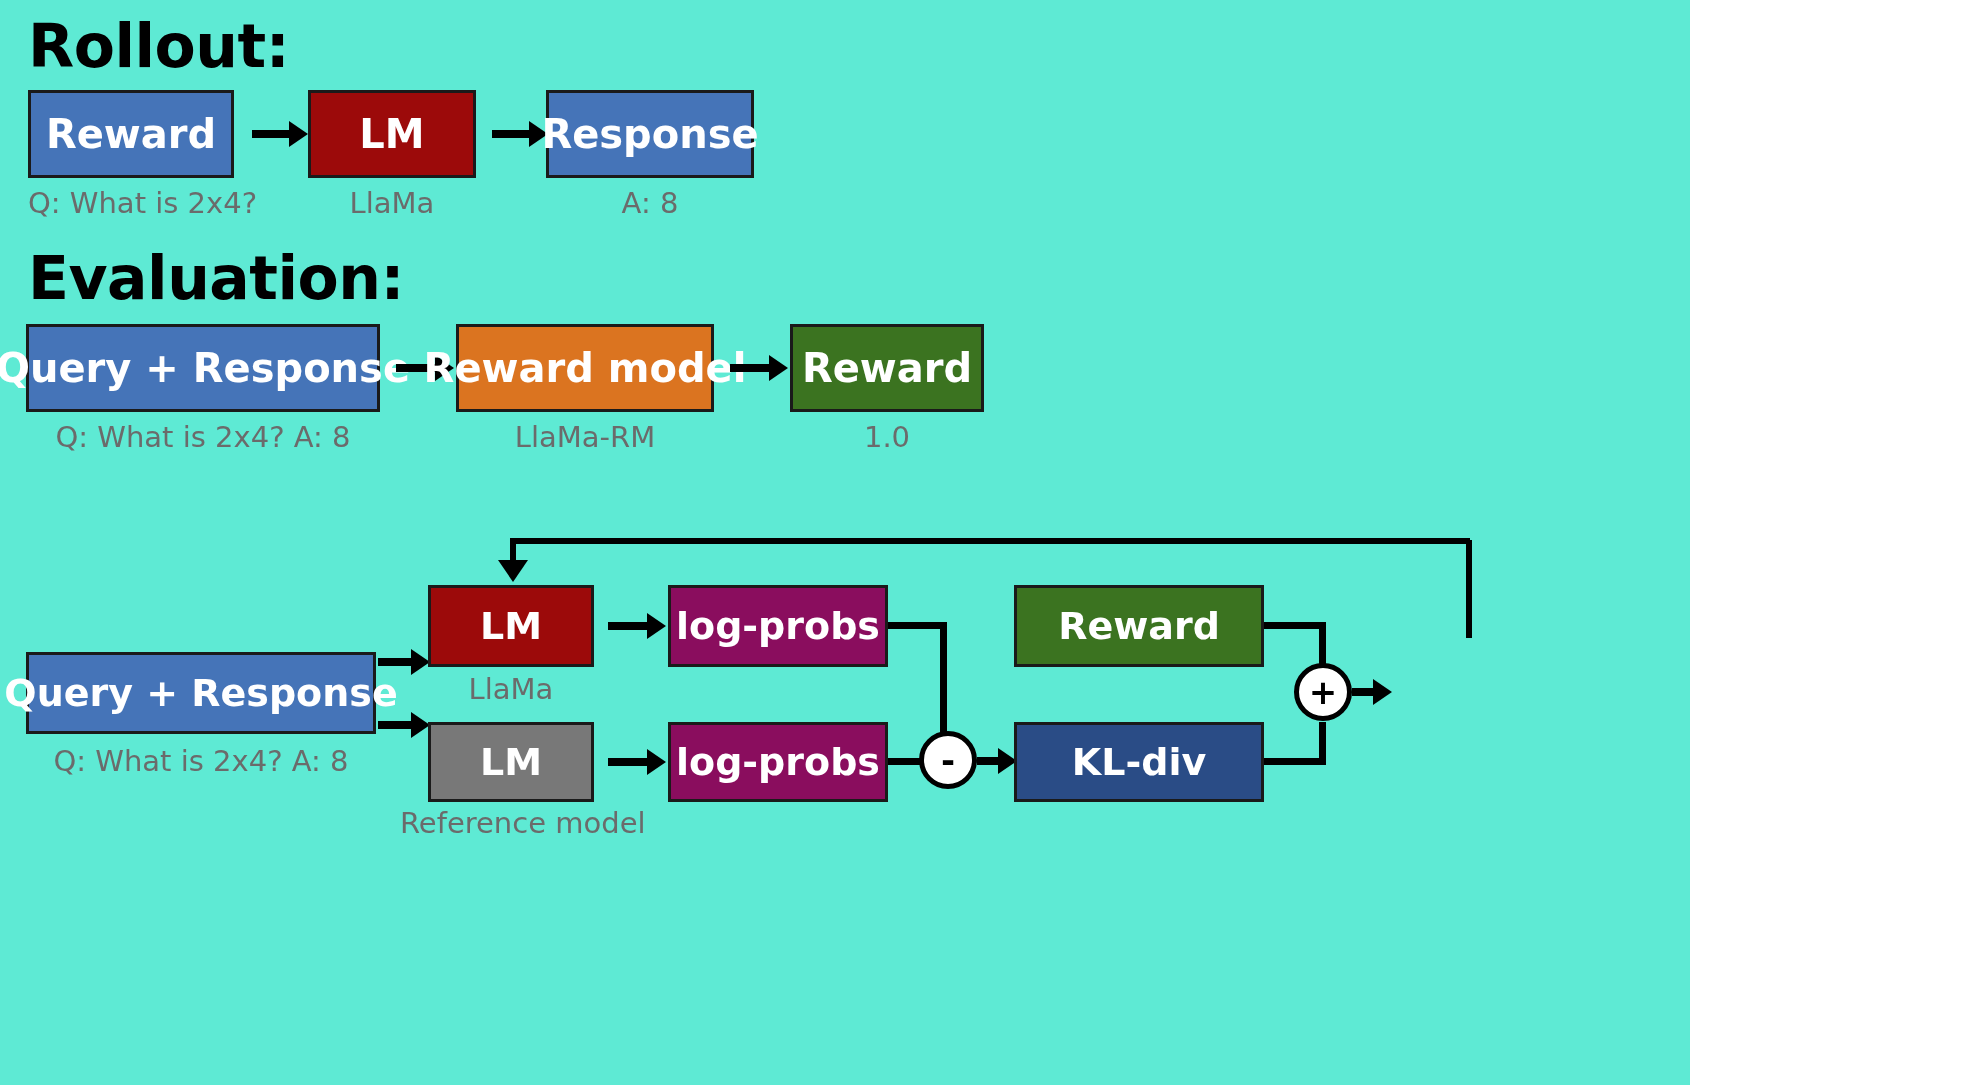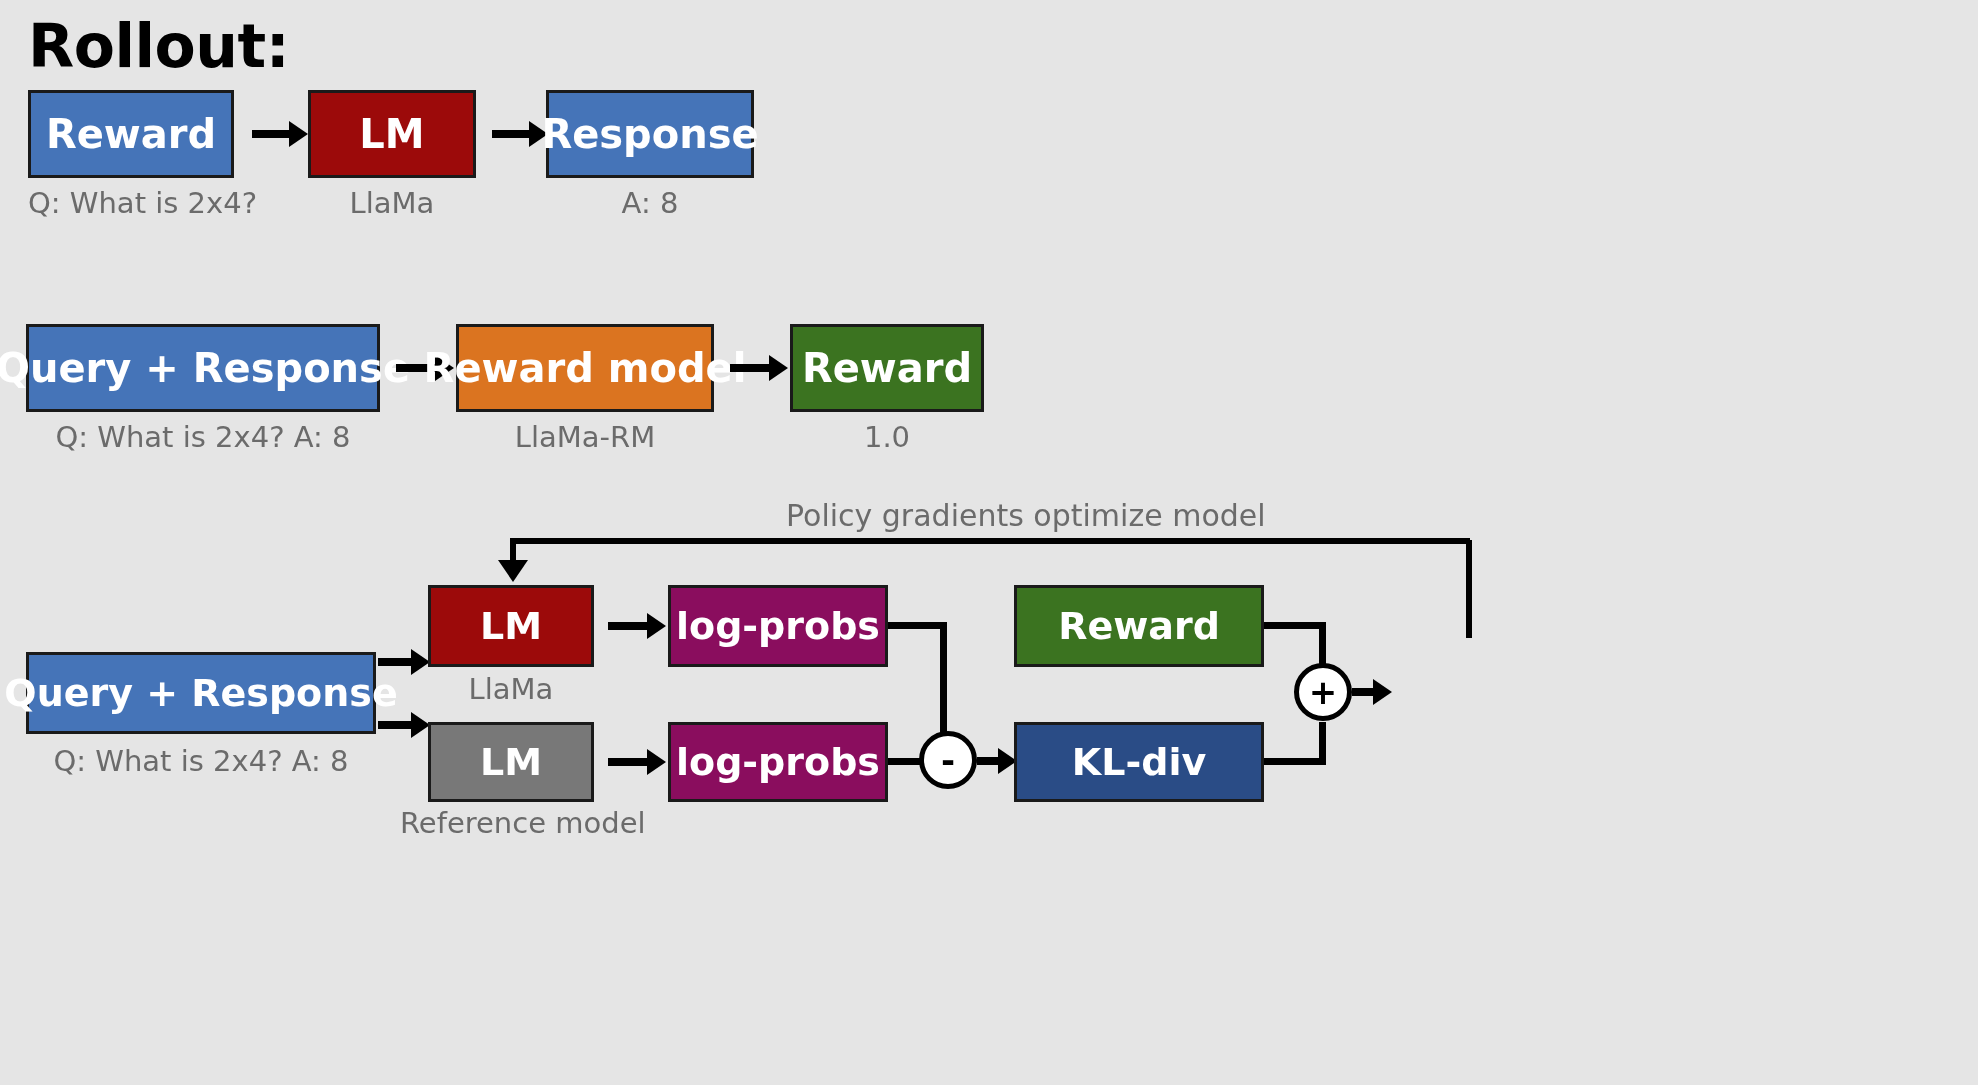--- a/index.html
+++ b/index.html
@@ -5,23 +5,23 @@
   html, body {
     margin: 0;
     padding: 0;
     background: #ffffff;
   }
   body {
     font-family: "DejaVu Sans", sans-serif;
   }
   #stage {
     position: relative;
-    width: 1978px;
+    width: 1690px;
     height: 1085px;
-    background: #e5e5e5;
+    background: #5eead4;
     overflow: hidden;
   }
 
   
   .section-title {
     position: absolute;
     font-family: "DejaVu Sans", sans-serif;
     font-weight: bold;
     font-size: 60px;
     line-height: 1;
@@ -152,20 +152,21 @@
   <div class="arrow" style="left:492px; top:134px; width:56px;">
     <div class="shaft" style="width:38px;"></div>
     <div class="head" style="left:37px;"></div>
   </div>
 
   <div class="box blue" style="left:546px; top:90px; width:208px; height:88px; font-size:40px;">
     <span>Response</span>
   </div>
   <div class="caption" style="left:546px; top:186px; width:208px;">A: 8</div>
 
+  <div class="section-title" style="left:28px; top:248px;">Evaluation:</div>
 
   <div class="box blue" style="left:26px; top:324px; width:354px; height:88px; font-size:40px;">
     <span>Query + Response</span>
   </div>
   <div class="caption" style="left:26px; top:420px; width:354px;">Q: What is 2x4? A: 8</div>
 
   <div class="arrow" style="left:396px; top:368px; width:60px;">
     <div class="shaft" style="width:40px;"></div>
     <div class="head" style="left:39px;"></div>
   </div>
@@ -179,21 +180,20 @@
     <div class="shaft" style="width:40px;"></div>
     <div class="head" style="left:39px;"></div>
   </div>
 
   <div class="box green" style="left:790px; top:324px; width:194px; height:88px; font-size:40px;">
     <span>Reward</span>
   </div>
   <div class="caption" style="left:790px; top:420px; width:194px;">1.0</div>
 
 
-  <div class="loop-label" style="left:786px; top:498px;">Policy gradients optimize model</div>
 
   <div class="seg" style="left:1466px; top:540px; width:6px; height:98px;"></div>
   <div class="seg" style="left:510px; top:538px; width:960px; height:6px;"></div>
   <div class="seg" style="left:510px; top:538px; width:6px; height:28px;"></div>
   <div class="arrow-down-head" style="left:498px; top:560px;"></div>
 
   <div class="box blue" style="left:26px; top:652px; width:350px; height:82px; font-size:38px;">
     <span>Query + Response</span>
   </div>
   <div class="caption" style="left:26px; top:744px; width:350px;">Q: What is 2x4? A: 8</div>

